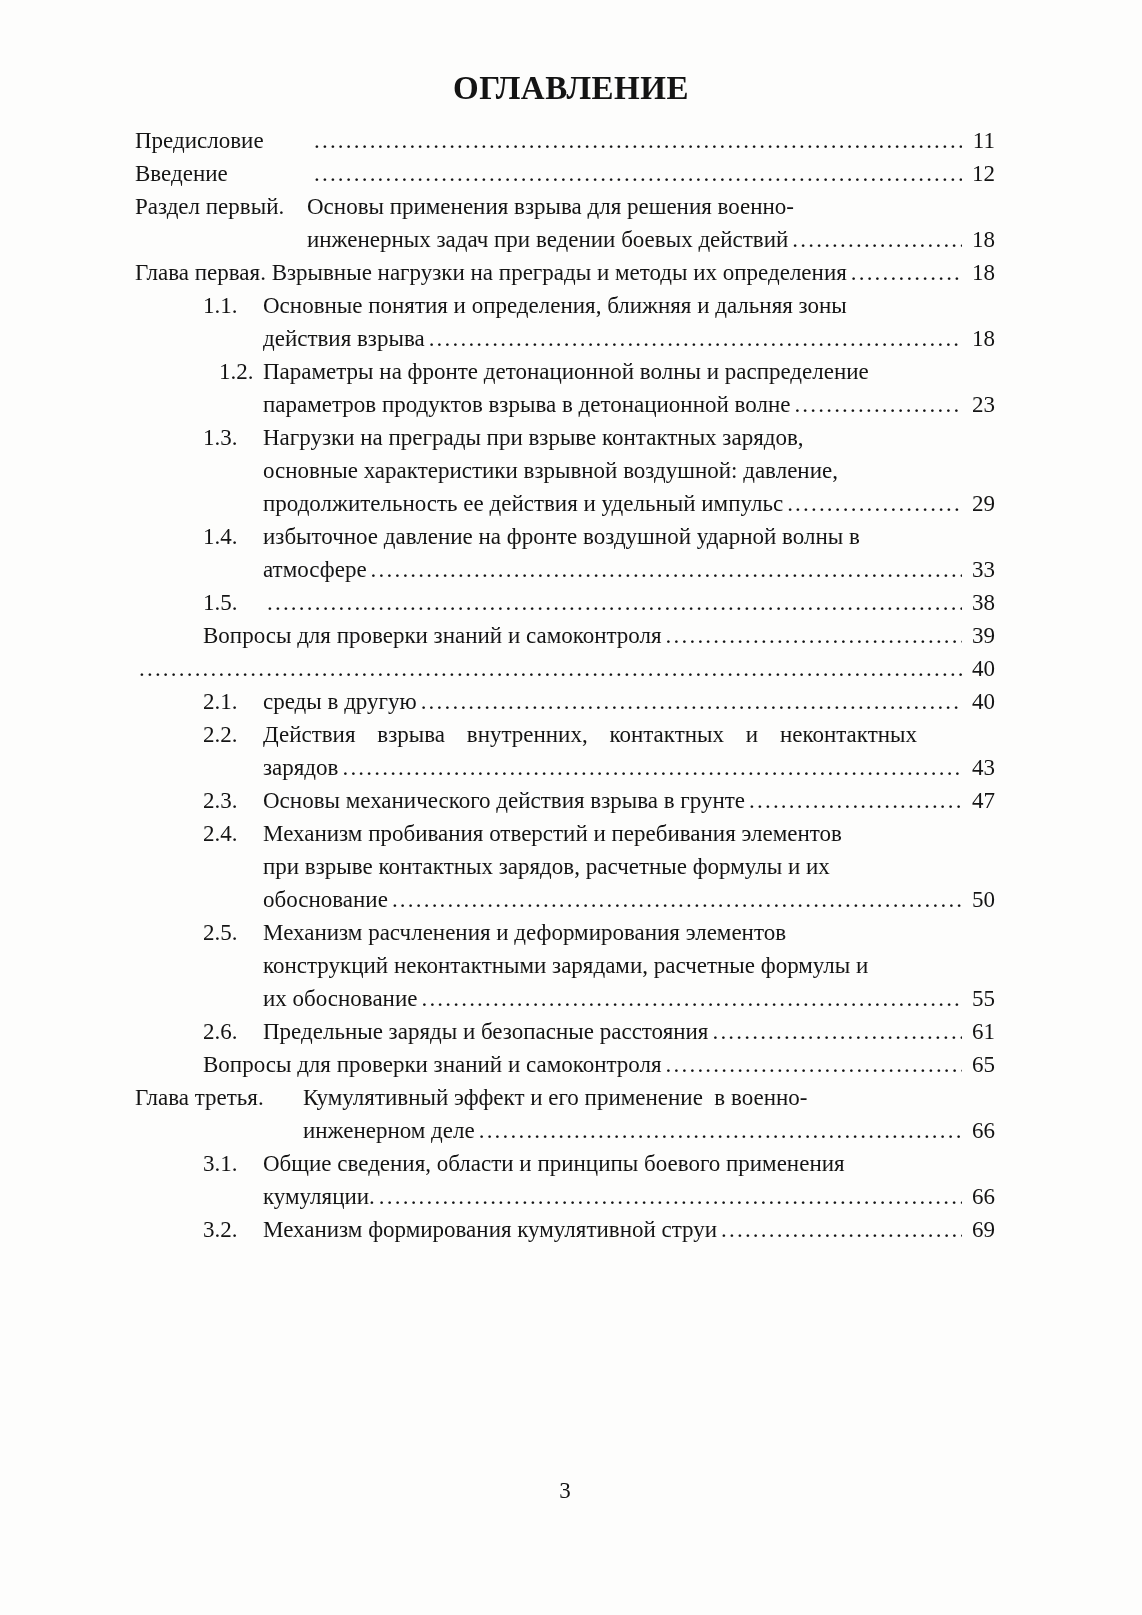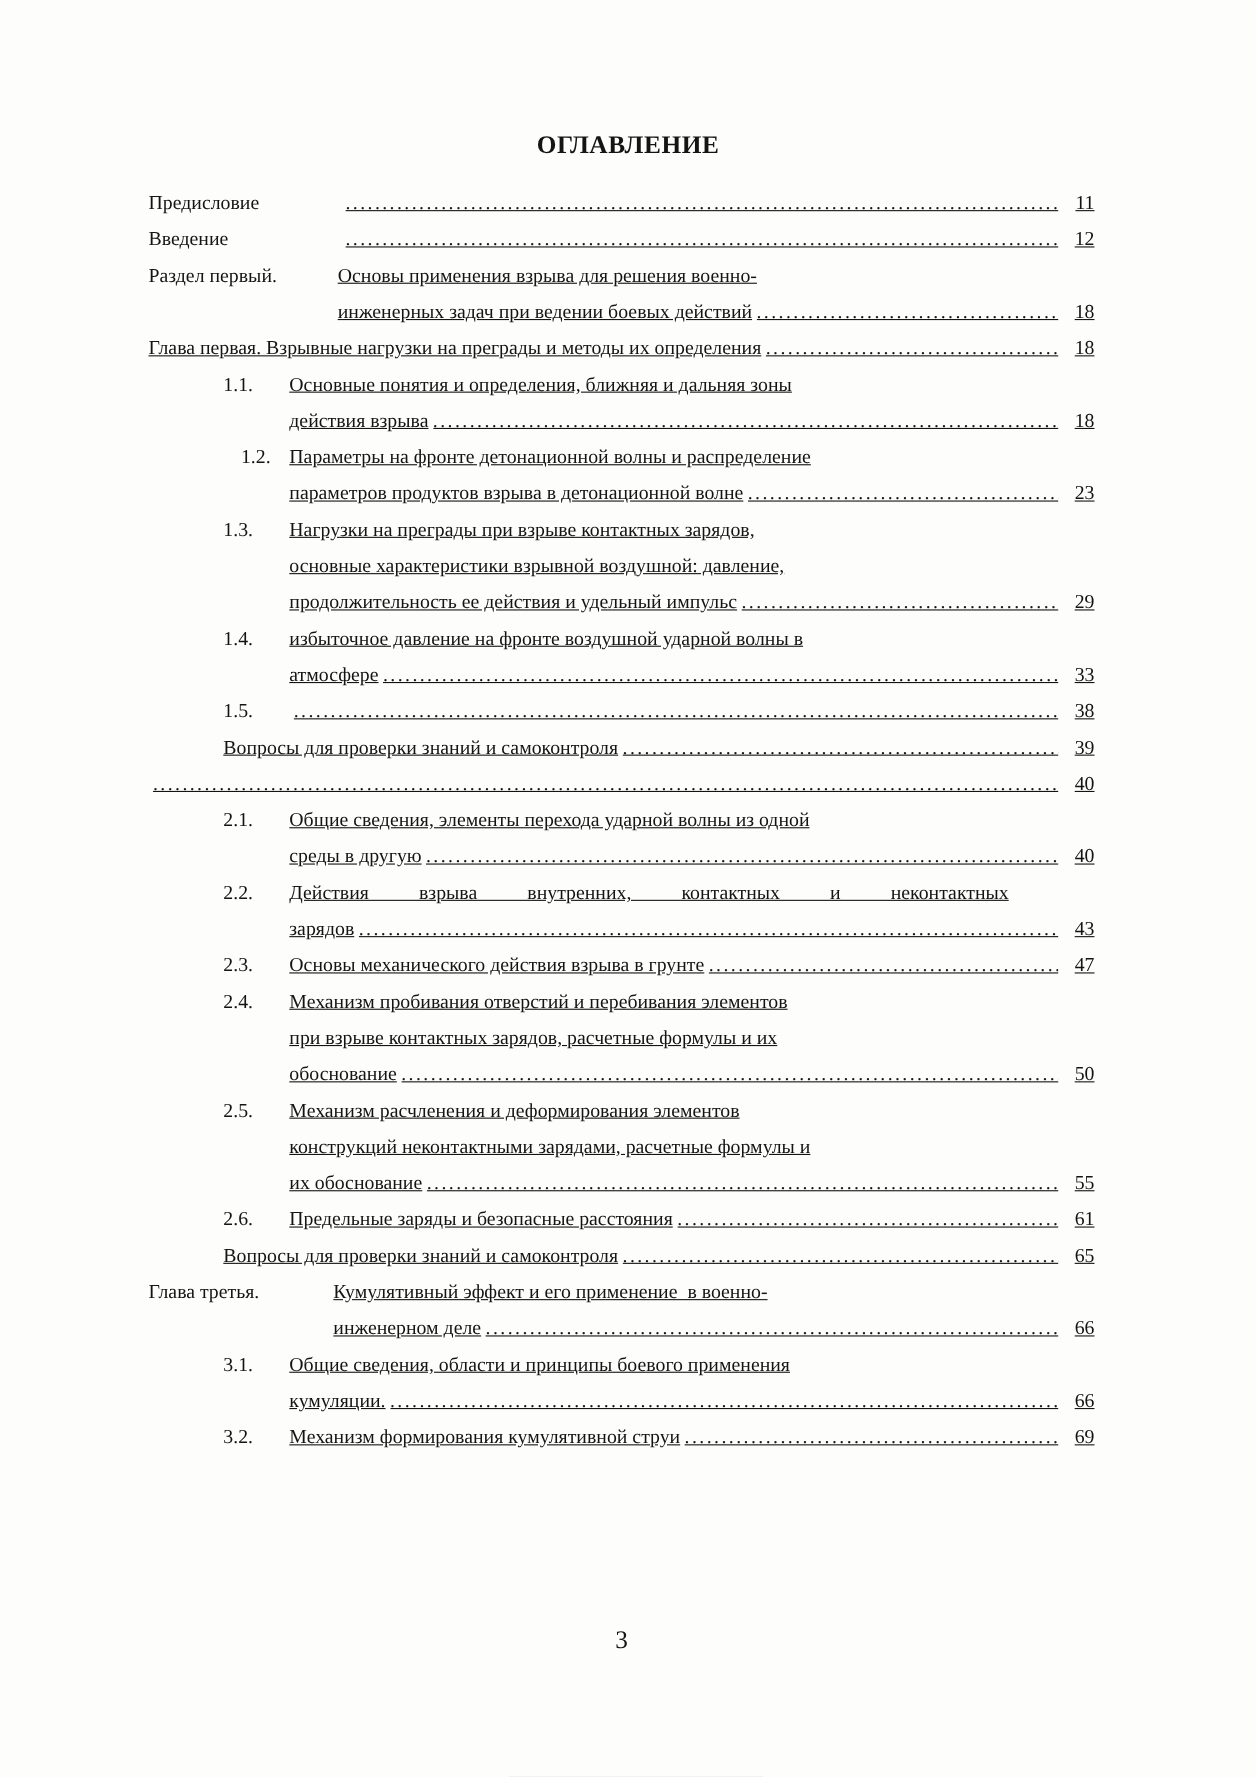--- a/index.html
+++ b/index.html
@@ -11,33 +11,32 @@
     position: relative;
     width: 1142px;
     height: 1615px;
     margin: 0 auto;
     background: #fdfdfc;
     color: #141414;
     font-family: "Liberation Serif", "DejaVu Serif", serif;
     overflow: hidden;
   }
   .doc-title {
-    padding-top: 117px;
-    font-size: 23px;
+    padding-top: 73px;
+    font-size: 33px;
     line-height: 30px;
     font-weight: bold;
     text-align: center;
     letter-spacing: 0.5px;
   }
   .toc {
     margin: 21px auto 0 135px;
     width: 860px;
-    font-size: 18px;
+    font-size: 23px;
     line-height: 33px;
-    text-decoration: underline;
   }
   .entry {
     position: relative;
   }
   .entry-label {
     position: absolute;
     top: 0;
     white-space: nowrap;
   }
   .line {
@@ -194,21 +193,20 @@
         <div style="margin-left: 0px;">
           <div class="line last">
             <span class="leader">....................................................................................................................................................................................</span>
             <span class="pagenum">40</span>
           </div>
         </div>
       </div>
       <div class="entry">
         <span class="entry-label" style="left: 68px;">2.1.</span>
         <div style="margin-left: 128px;">
-          <div class="line">Общие сведения, элементы перехода ударной волны из одной</div>
           <div class="line last">
             <span class="line-text">среды в другую</span>
             <span class="leader">....................................................................................................................................................................................</span>
             <span class="pagenum">40</span>
           </div>
         </div>
       </div>
       <div class="entry">
         <span class="entry-label" style="left: 68px;">2.2.</span>
         <div style="margin-left: 128px;">

